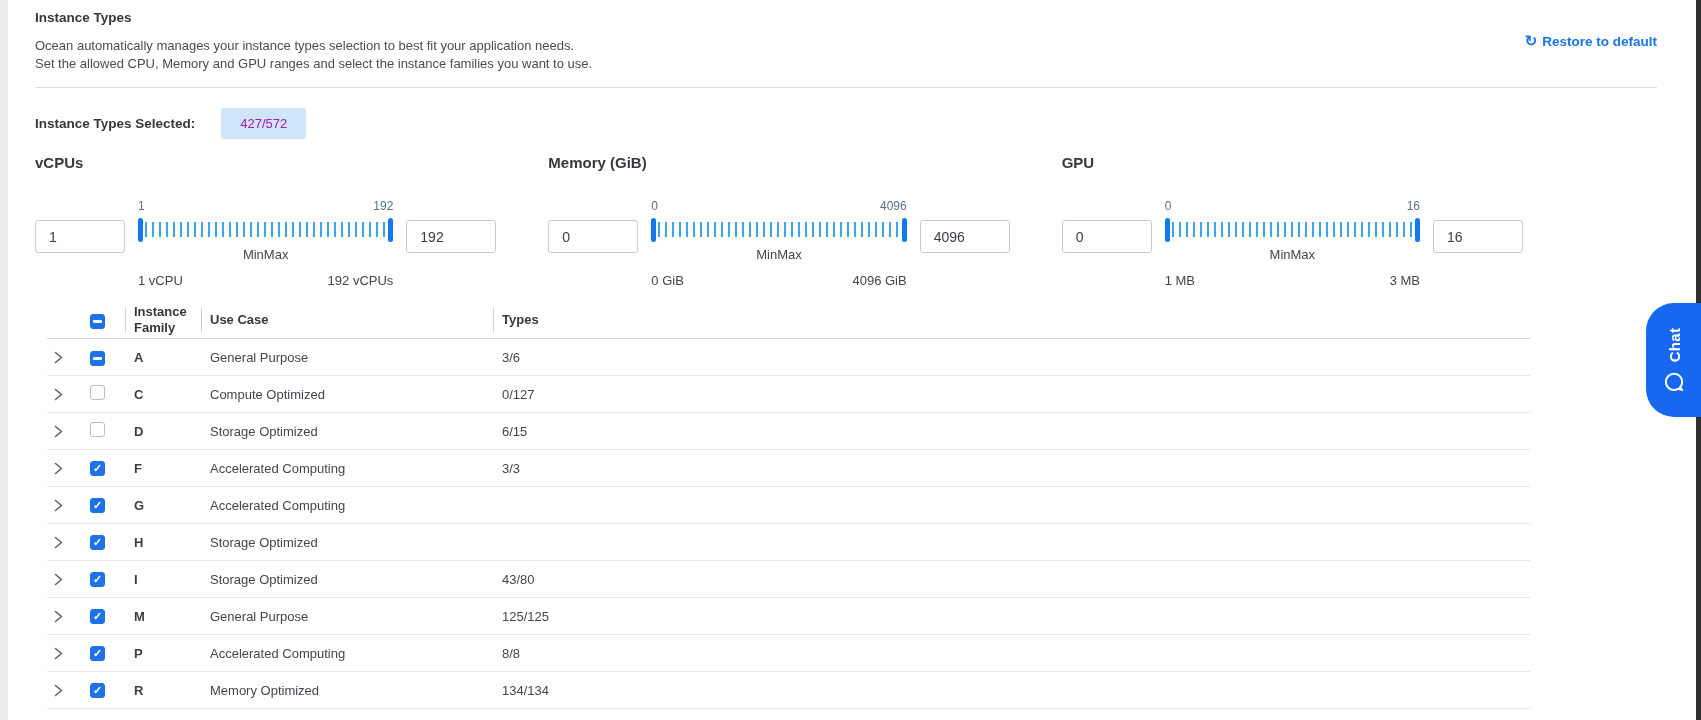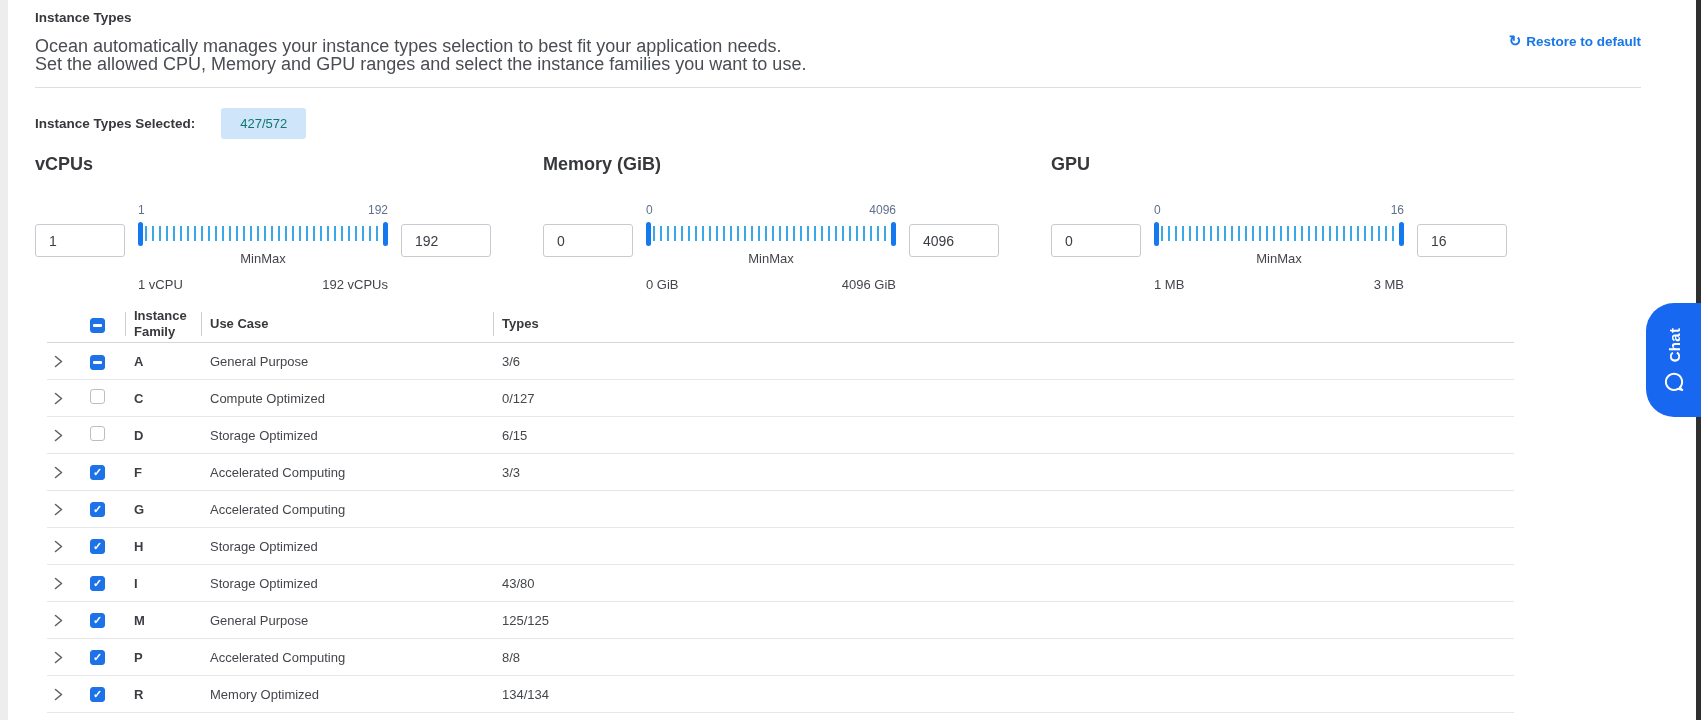--- a/index.html
+++ b/index.html
@@ -1,40 +1,40 @@
 <!DOCTYPE html>
 <html><head>
 <meta charset="utf-8">
 <style>
   * { margin:0; padding:0; box-sizing:border-box; }
   html,body { width:1701px; height:720px; overflow:hidden; background:#ffffff;
               font-family:"Liberation Sans", sans-serif; color:#43464b; }
   .left-strip { position:absolute; left:0; top:0; width:8px; height:720px; background:#ededee; }
   .right-strip { position:absolute; right:0; top:0; width:5px; height:720px; background:#2f2f31; }
 
-  .page { position:absolute; left:35px; top:0; right:16px; }
+  .page { position:absolute; left:35px; top:0; right:0; }
 
   
   .hdr { position:relative; padding-top:10px; margin-right:44px; }
   .hdr-title { font-size:13.5px; font-weight:bold; color:#36383b; margin-bottom:12px; }
-  .hdr-desc { font-size:18px; color:#4a4d52; line-height:18px; }
+  .hdr-desc { font-size:13px; color:#4a4d52; line-height:18px; }
   .restore { position:absolute; right:0; top:32px; color:#1877e8; font-weight:bold;
              font-size:13.5px; cursor:pointer; display:flex; align-items:center; gap:5px; }
   .restore-ic { font-size:15px; font-weight:bold; }
   .hdr-rule { border:none; border-top:1px solid #dcdee0; margin:14px 0 0 0; }
 
   
   .sel-row { display:flex; align-items:center; margin-top:20px; height:30px; }
   .sel-label { font-size:13.5px; font-weight:bold; color:#36383b; }
-  .sel-badge { margin-left:26px; background:#cfe5fa; color:#0f766e; font-size:13px;
+  .sel-badge { margin-left:26px; background:#cfe5fa; color:#a21caf; font-size:13px;
                padding:8px 19px; border-radius:3px; }
 
   
   .sliders { display:grid; grid-template-columns:1fr 1fr 1fr; gap:52px; margin-top:16px; margin-right:178px; }
-  .slider-title { font-size:18px; font-weight:bold; color:#36383b; margin-bottom:28px; }
+  .slider-title { font-size:15px; font-weight:bold; color:#36383b; margin-bottom:28px; }
   .slider-row { display:flex; align-items:flex-start; }
   .range-input { width:90px; height:33px; border:1px solid #c6cbd2; border-radius:3px;
                  font-family:"Liberation Sans",sans-serif; font-size:14px; color:#3a3d42;
                  padding:0 0 0 13px; margin-top:21px; outline:none; background:#fff; }
   .slider-mid { flex:1; margin:0 13px; }
   .tick-labels { display:flex; justify-content:space-between; font-size:12px; color:#5f708a;
                  height:15px; margin-bottom:4px; }
   .track { position:relative; height:24px; cursor:pointer; }
   .ticks { position:absolute; left:7px; right:7px; top:4px; height:15px;
            background:repeating-linear-gradient(to right,#3aa7e9 0,#3aa7e9 2px,transparent 2px,transparent 7px); }

